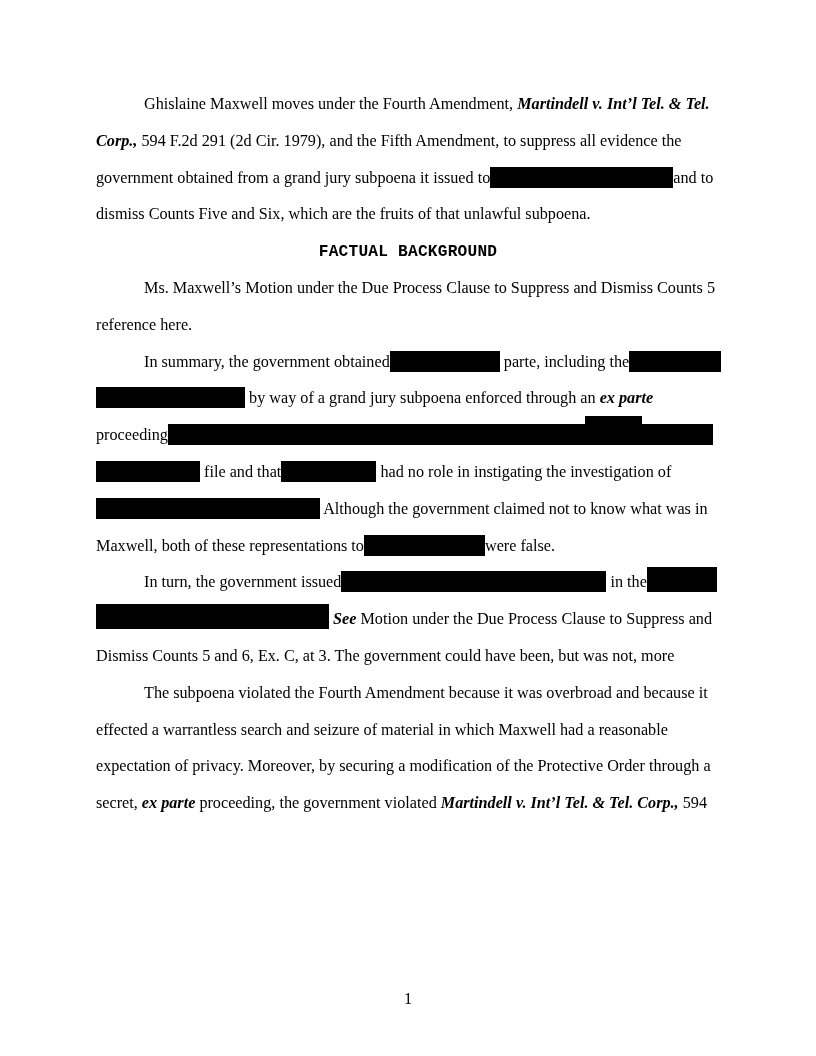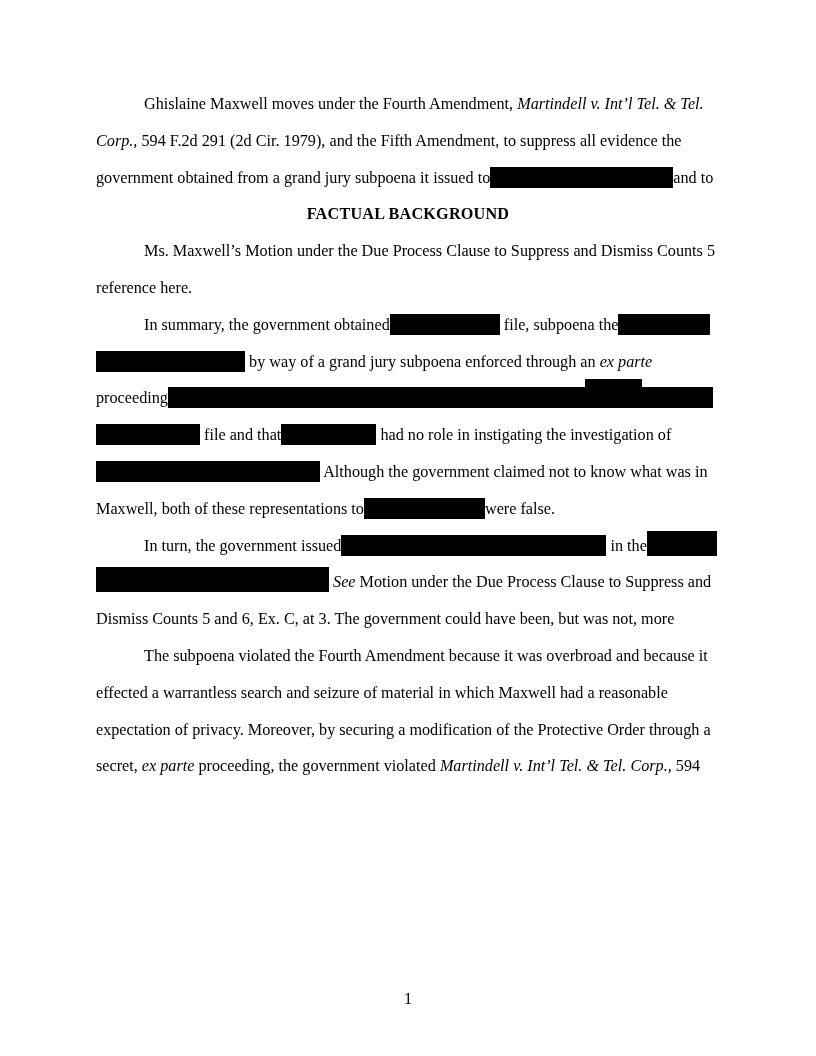--- a/index.html
+++ b/index.html
@@ -24,22 +24,22 @@
     width: 624px;
   }
   .line {
     height: 36.8px;
     line-height: 36.8px;
     white-space: nowrap;
   }
   .line.indent { padding-left: 48px; }
   .line.center { text-align: center; white-space: normal; }
   .normal { font-style: normal; font-weight: normal; text-align: right; }
-  .italic { font-style: italic; }
-  .bold { font-weight: bold; letter-spacing: 0.2px; }
+  .italic { font-style: italic; font-weight: bold; }
+  .bold { font-weight: bold; letter-spacing: 0.2px; font-family: Liberation Mono, monospace; }
   .redaction {
     display: inline-block;
     position: relative;
     background: #000000;
     height: 21px;
     vertical-align: -5px;
   }
   .redaction-bump {
     position: absolute;
     background: #000000;
@@ -54,24 +54,25 @@
   }
 </style>
 </head>
 <body>
 
 <div class="page">
   <div class="content">
       <div class="line indent"><span class="normal">Ghislaine Maxwell moves under the Fourth Amendment, </span><span class="italic">Martindell v. Int’l Tel. &amp; Tel.</span></div>
       <div class="line"><span class="italic">Corp.,</span><span class="normal"> 594 F.2d 291 (2d Cir. 1979), and the Fifth Amendment, to suppress all evidence the</span></div>
       <div class="line"><span class="normal">government obtained from a grand jury subpoena it issued to</span><span class="redaction" style="width: 183px;"></span><span class="normal">and to</span></div>
+      <div class="line"><span class="normal">dismiss Counts Five and Six, which are the fruits of that unlawful subpoena.</span></div>
       <div class="line center"><span class="bold">FACTUAL BACKGROUND</span></div>
       <div class="line indent"><span class="normal">Ms. Maxwell’s Motion under the Due Process Clause to Suppress and Dismiss Counts 5</span></div>
       <div class="line"><span class="normal">reference here.</span></div>
-      <div class="line indent"><span class="normal">In summary, the government obtained</span><span class="redaction" style="width: 110px;"></span><span class="normal"> file, subpoena the</span><span class="redaction" style="width: 92px;"></span></div>
+      <div class="line indent"><span class="normal">In summary, the government obtained</span><span class="redaction" style="width: 110px;"></span><span class="normal"> parte, including the</span><span class="redaction" style="width: 92px;"></span></div>
       <div class="line"><span class="redaction" style="width: 149px;"></span><span class="normal"> by way of a grand jury subpoena enforced through an </span><span class="italic">ex parte</span></div>
       <div class="line"><span class="normal">proceeding</span><span class="redaction" style="width: 545px;"><span class="redaction-bump" style="left: 417px; top: -8px; width: 57px; height: 29px;"></span></span></div>
       <div class="line"><span class="redaction" style="width: 104px;"></span><span class="normal"> file and that</span><span class="redaction" style="width: 95px;"></span><span class="normal"> had no role in instigating the investigation of</span></div>
       <div class="line"><span class="redaction" style="width: 224px;"></span><span class="normal"> Although the government claimed not to know what was in</span></div>
       <div class="line"><span class="normal">Maxwell, both of these representations to</span><span class="redaction" style="width: 121px;"></span><span class="normal">were false.</span></div>
       <div class="line indent"><span class="normal">In turn, the government issued</span><span class="redaction" style="width: 265px;"></span><span class="normal"> in the</span><span class="redaction" style="width: 70px; height: 25px;"></span></div>
       <div class="line"><span class="redaction" style="width: 233px; height: 25px;"></span><span class="normal"> </span><span class="italic">See</span><span class="normal"> Motion under the Due Process Clause to Suppress and</span></div>
       <div class="line"><span class="normal">Dismiss Counts 5 and 6, Ex. C, at 3. The government could have been, but was not, more</span></div>
       <div class="line indent"><span class="normal">The subpoena violated the Fourth Amendment because it was overbroad and because it</span></div>
       <div class="line"><span class="normal">effected a warrantless search and seizure of material in which Maxwell had a reasonable</span></div>

